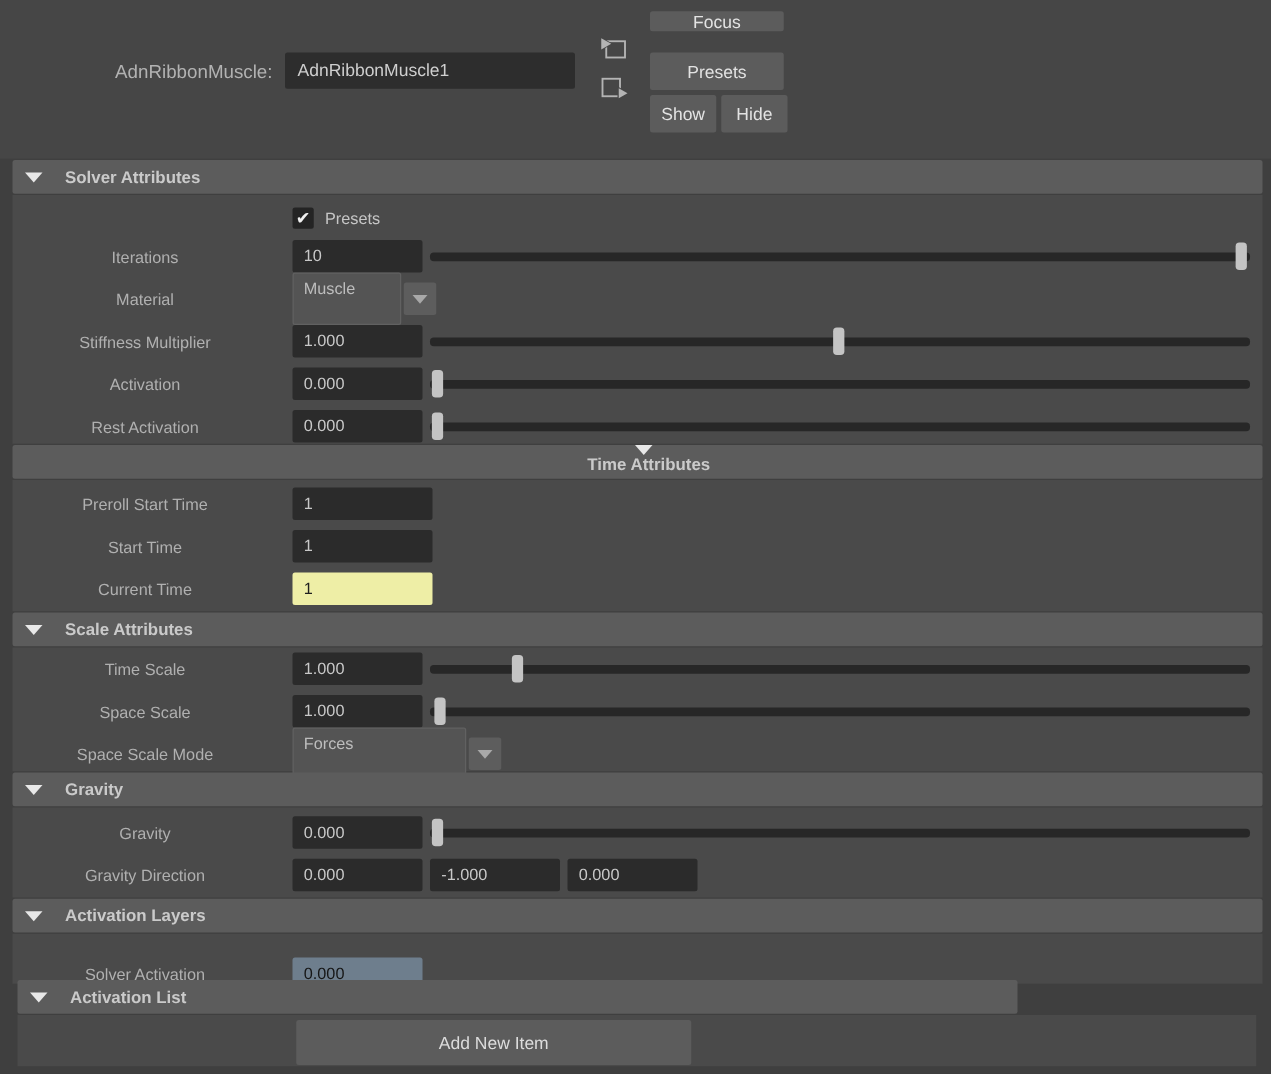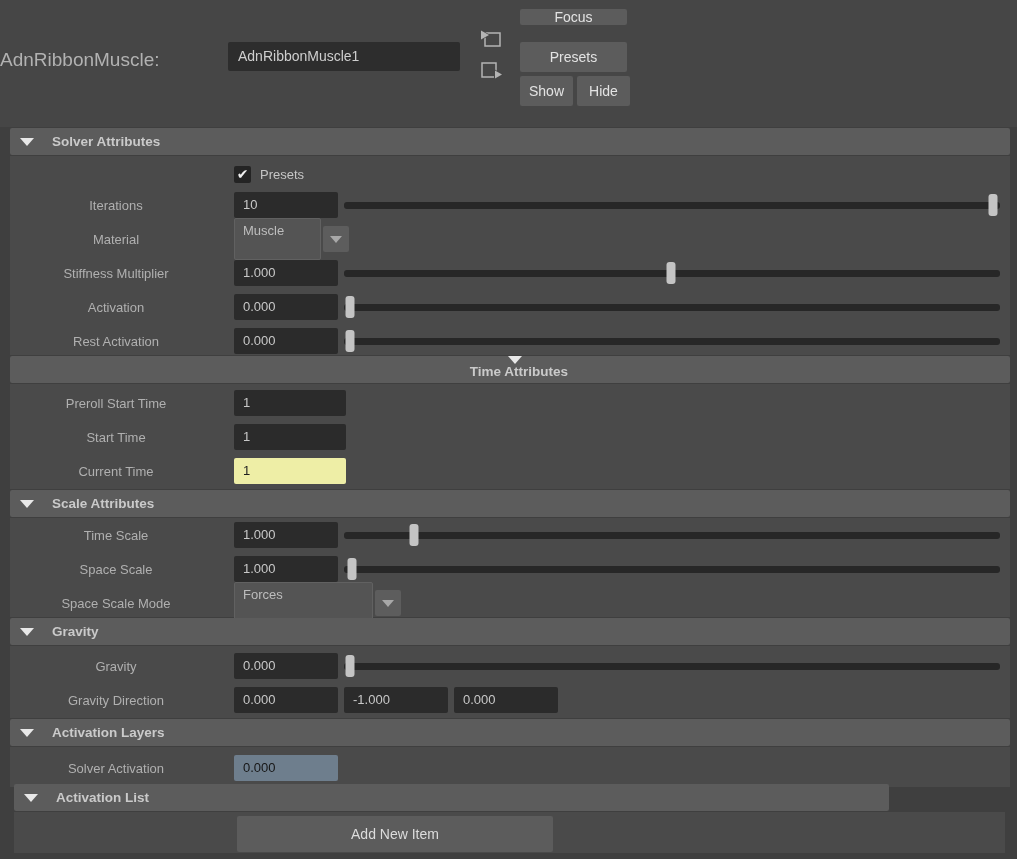--- a/index.html
+++ b/index.html
@@ -6,21 +6,21 @@
   html,body { width:1017px; height:859px; }
   body {
     background:#3f3f3f;
     font-family:"Liberation Sans", sans-serif;
     font-size:13px;
     color:#b8b8b8;
     position:relative;
     overflow:hidden;
   }
   .top-area { position:absolute; left:0; top:0; width:1017px; height:127px; background:#464646; }
-  .node-type-label { position:absolute; left:0; top:49px; width:218px; text-align:left; color:#b2b2b2; font-size:19px; }
+  .node-type-label { position:absolute; left:0; top:49px; width:218px; text-align:right; color:#b2b2b2; font-size:15px; }
   .node-name-field {
     position:absolute; left:228px; top:42px; width:232px; height:29px;
     background:#2d2d2d; border-radius:2px; color:#cfcfcf; font-size:14px;
     line-height:29px; padding-left:10px;
   }
   .icon-btn { position:absolute; width:28px; height:26px; display:flex; align-items:center; justify-content:center; }
   .icon-btn1 { left:477px; top:27px; }
   .icon-btn2 { left:477px; top:60px; }
   .top-btn {
     position:absolute; background:#5c5c5c; border-radius:2px; color:#e3e3e3;
@@ -47,22 +47,22 @@
 
   .hdr-solver   { top:128px; }
   .cnt-solver   { top:156px; height:199px; padding-top:4px; }
   .hdr-time     { top:356px;flex-direction:column; }
   .cnt-time     { top:384px; height:105px; padding-top:2px; }
   .hdr-scale    { top:490px; }
   .cnt-scale    { top:518px; height:99px; }
   .hdr-gravity  { top:618px; }
   .cnt-gravity  { top:646px; height:72px; padding-top:3px; }
   .hdr-actlayers{ top:719px; }
-  .cnt-actlayers{ top:747px; height:40px; padding-top:5px; }
-  .hdr-actlist  { top:784px; left:14px; width:875px; }
+  .cnt-actlayers{ top:747px; height:40px; padding-top:16px; }
+  .hdr-actlist  { top:784px; left:14px; width:800px; }
   .cnt-actlist  { top:812px; left:14px; width:991px; height:41px; }
 
   .row { height:34px; display:flex; align-items:center; }
   .row-enable { height:28px; }
   .attr-label { width:212px; text-align:center; margin-right:12px; color:#b0b0b0; }
   .field {
     width:104px; height:26px; background:#2b2b2b; border-radius:2px;
     color:#c8c8c8; line-height:26px; padding-left:9px;
   }
   .field-yellow { background:#eeeea6; color:#1f1f1f; }

